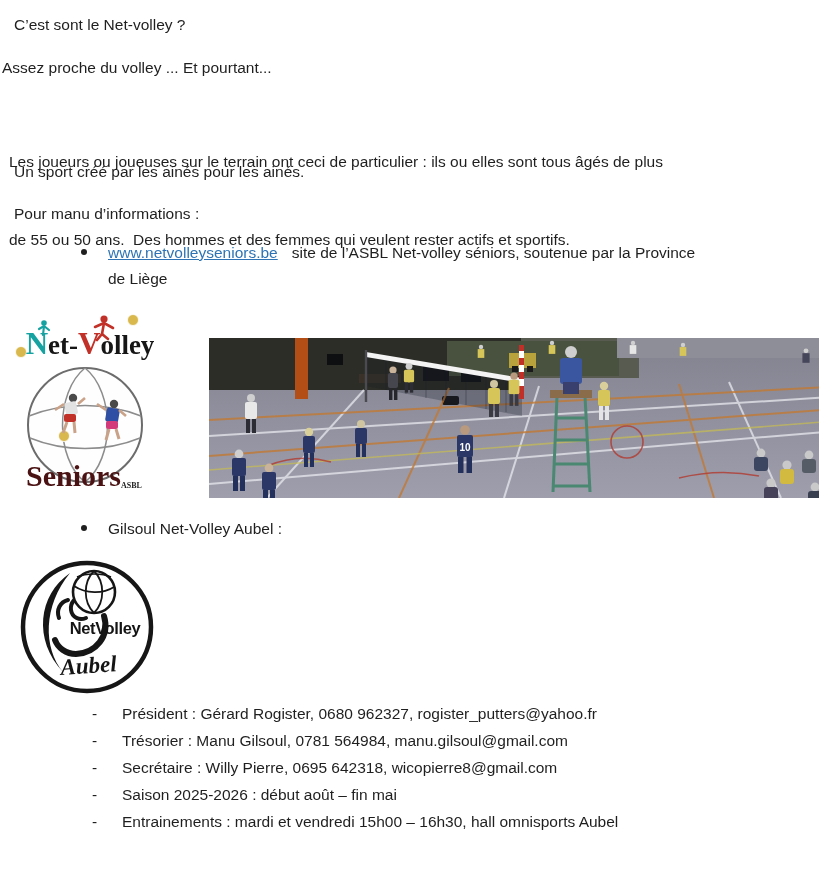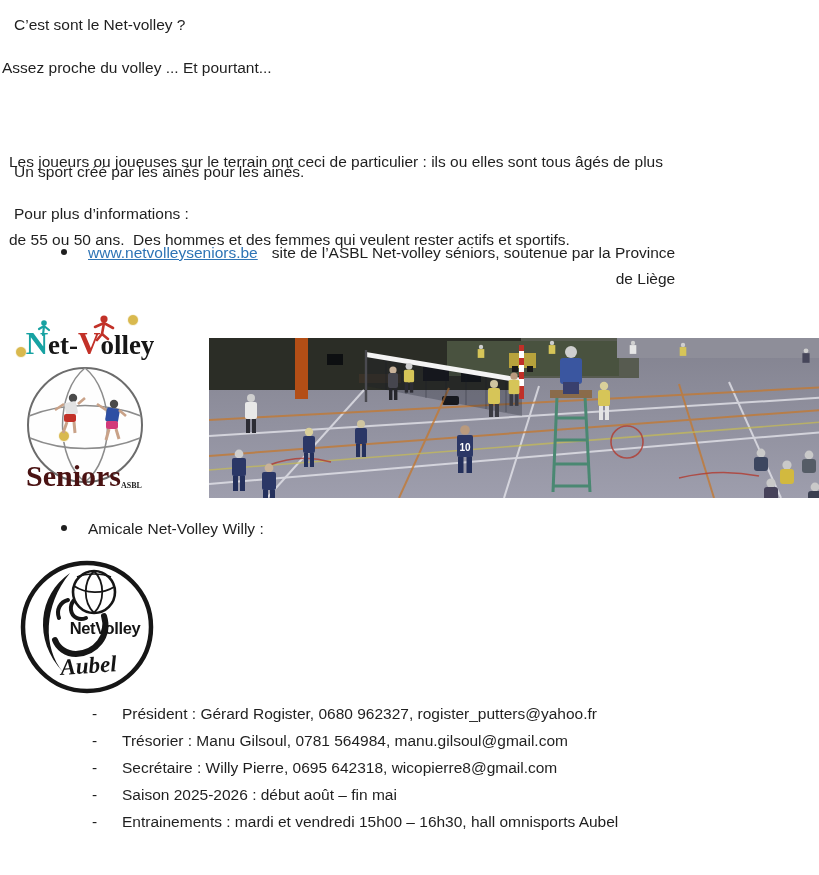--- a/index.html
+++ b/index.html
@@ -1,21 +1,21 @@
 <!DOCTYPE html>
 <html><head>
 <meta charset="utf-8">
 <style>
   html,body { margin:0; padding:0; background:#ffffff; }
   .page {
     position:relative; width:819px; height:875px; background:#ffffff;
     font-family:"Liberation Sans", sans-serif; color:#1f1f1f; overflow:hidden;
   }
   .t { position:absolute; font-size:15.5px; line-height:26px; white-space:pre-wrap; }
-  .bullet-row { position:absolute; left:61px; display:flex; align-items:flex-start;text-align:right; }
+  .bullet-row { position:absolute; left:81px; display:flex; align-items:flex-start; }
   .bullet-dot {
     width:6px; height:6px; border-radius:50%; background:#1f1f1f;
     margin-top:9px; margin-right:21px; flex:0 0 auto;
   }
   .bullet-body { font-size:15.5px; line-height:26px; }
   a.weblink { color:#2e74b5; text-decoration:underline; cursor:pointer; }
   .desc-gap { margin-left:14px; }
   .contact-list { position:absolute; left:92px; top:700px; }
   .contact-row { display:flex; align-items:flex-start; height:27px; font-size:15.5px; line-height:27px; }
   .contact-dash { width:30px; flex:0 0 auto; }
@@ -27,21 +27,21 @@
 
 <div class="page">
 
   <div class="t" style="left:14px; top:12px;">C’est sont le Net-volley ?</div>
   <div class="t" style="left:2px; top:55px;">Assez proche du volley ... Et pourtant...</div>
   <div class="t" style="left:9px; top:97px; width:800px;">
     <div>Les joueurs ou joueuses sur le terrain ont ceci de particulier : ils ou elles sont tous âgés de plus</div>
     <div>de 55 ou 50 ans.  Des hommes et des femmes qui veulent rester actifs et sportifs.</div>
   </div>
   <div class="t" style="left:14px; top:159px;">Un sport créé par les ainés pour les ainés.</div>
-  <div class="t" style="left:14px; top:201px;">Pour plus d’informations :</div>
+  <div class="t" style="left:14px; top:201px;">Pour manu d’informations :</div>
 
   <div class="bullet-row" style="top:240px; width:720px;">
     <span class="bullet-dot"></span>
     <span class="bullet-body">
       <span style="display:block;">
         <a class="weblink">www.netvolleyseniors.be</a><span class="desc-gap">site de l’ASBL Net-volley séniors, soutenue par la Province</span>
       </span>
       <span style="display:block;">de Liège</span>
     </span>
   </div>
@@ -301,21 +301,21 @@
         <g transform="translate(606,152)">
             <circle cx="0" cy="-3" r="4.4" fill="#c9c9c9"></circle>
             <rect x="-7" y="1" width="14" height="10" rx="3" fill="#3a3f50"></rect>
           </g>
       </g>
     </svg>
   </div>
 
   <div class="bullet-row" style="top:516px; width:400px;">
     <span class="bullet-dot"></span>
-    <span class="bullet-body">Amicale Net-Volley Willy :</span>
+    <span class="bullet-body">Gilsoul Net-Volley Aubel :</span>
   </div>
 
   <div class="img-block" style="left:16px; top:556px; width:142px; height:142px;">
     <svg width="142" height="142" viewBox="0 0 142 142">
       <circle cx="71" cy="71" r="64" fill="#ffffff" stroke="#161616" stroke-width="4.5"></circle>
 
       <g>
         <path d="M54,17 C 22,39 17,84 47,116 C 27,92 27,50 54,17 Z" fill="#161616"></path>
         <path d="M52,44 C 44,46 40,54 43,62" fill="none" stroke="#161616" stroke-width="4" stroke-linecap="round"></path>
         <path d="M66,41 C 59,41 54,47 55,54 C 56,61 63,65 70,62" fill="none" stroke="#161616" stroke-width="4" stroke-linecap="round"></path>

